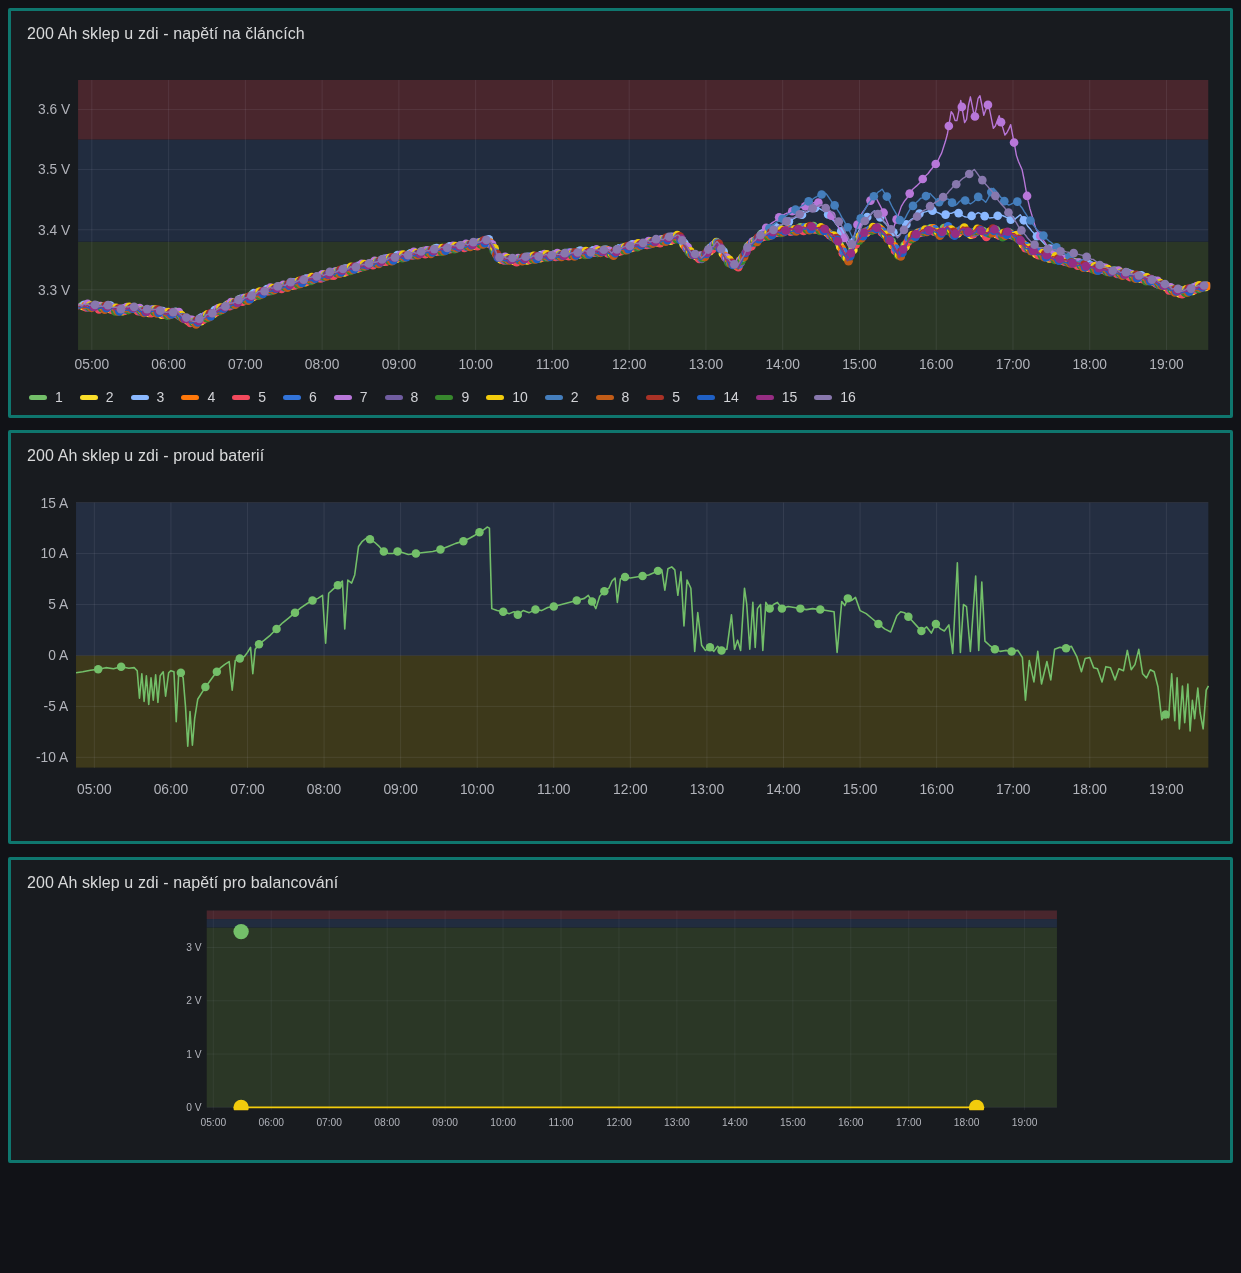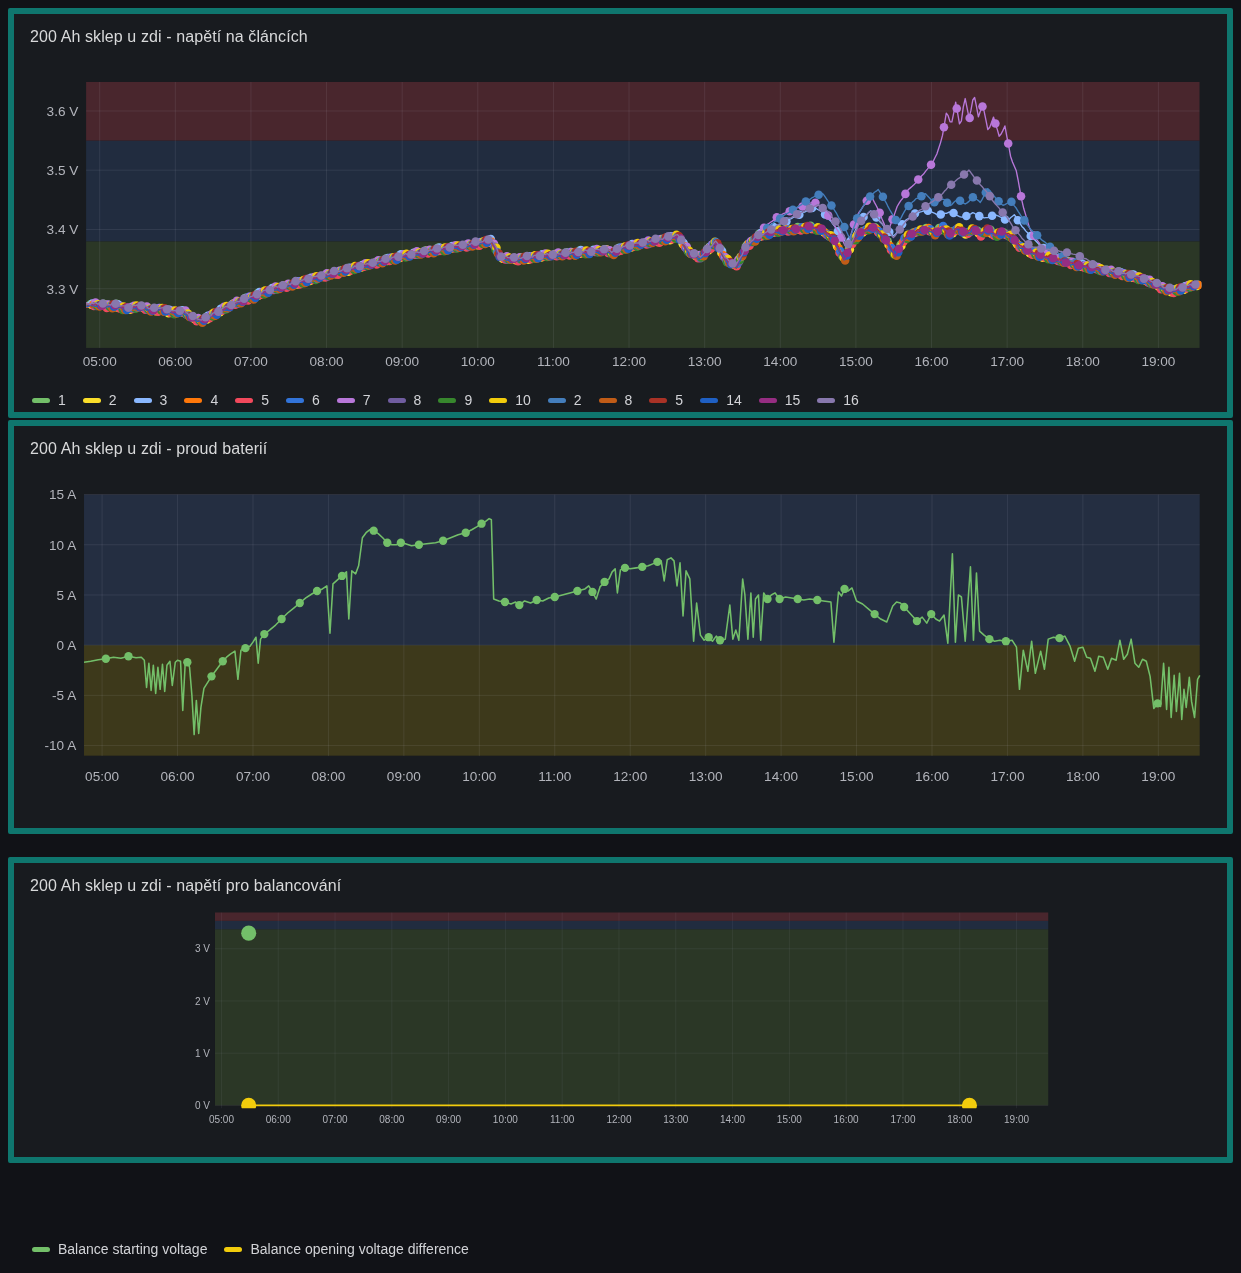--- a/index.html
+++ b/index.html
@@ -3,25 +3,25 @@
 <meta charset="utf-8">
 <style>
   html,body{margin:0;padding:0;}
   body{
     width:1241px;height:1273px;position:relative;overflow:hidden;
     background:#111217;
     font-family:"Liberation Sans","DejaVu Sans",sans-serif;
   }
   .panel{
     position:absolute;left:8px;width:1225px;
-    background:#181B1F;border:6px solid #0f766e;border-radius:2px;
+    background:#181B1F;border:3px solid #0f766e;border-radius:2px;
     box-sizing:border-box;
   }
   #panel-0{top:8px;height:410px;}
-  #panel-1{top:420px;height:414px;}
+  #panel-1{top:430px;height:414px;}
   #panel-2{top:857px;height:306px;}
   .panel-title{
     position:absolute;top:14px;left:16px;margin:0;z-index:2;
     font-size:16px;font-weight:500;color:#D8D9DA;letter-spacing:.1px;cursor:pointer;
   }
   svg.chart{position:absolute;left:0;top:0;width:100%;height:100%;display:block;}
   .legend{
     position:absolute;left:18px;right:10px;display:flex;flex-wrap:nowrap;
     align-items:center;gap:17px;z-index:2;
   }
@@ -1699,25 +1699,15 @@
         <clipPath id="clip2">
           <rect x="47" y="63" width="1164" height="279"></rect>
         </clipPath>
         <g clip-path="url(#clip2)">
           <circle cx="94.0" cy="97.8" r="10.5" fill="#73BF69"></circle>
           <path d="M94.0,338.0L1099.1,338.0" fill="none" stroke="#F2CC0C" stroke-width="2.5"></path>
           <circle cx="94.0" cy="338.0" r="10.5" fill="#F2CC0C"></circle>
           <circle cx="1099.1" cy="338.0" r="10.5" fill="#F2CC0C"></circle>
         </g>
       </svg>
-    <div class="legend" id="legend2">
-        <span class="item">
-          <span class="dash" style="background: rgb(115, 191, 105);"></span>
-          <span class="lab">Balance starting voltage</span>
-        </span>
-        <span class="item">
-          <span class="dash" style="background: rgb(242, 204, 12);"></span>
-          <span class="lab">Balance opening voltage difference</span>
-        </span>
-      </div>
   </section>
 
 </div>
 
 </body></html>

